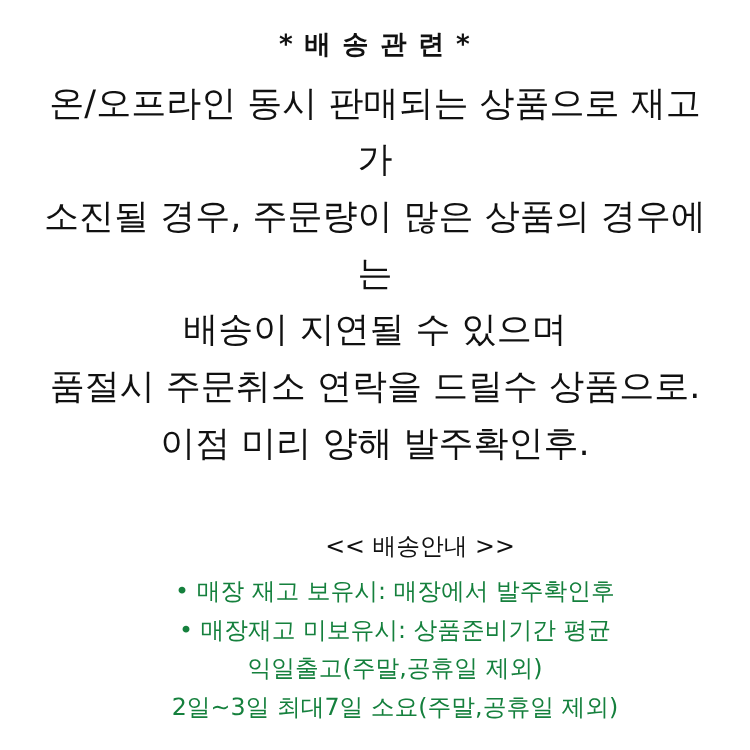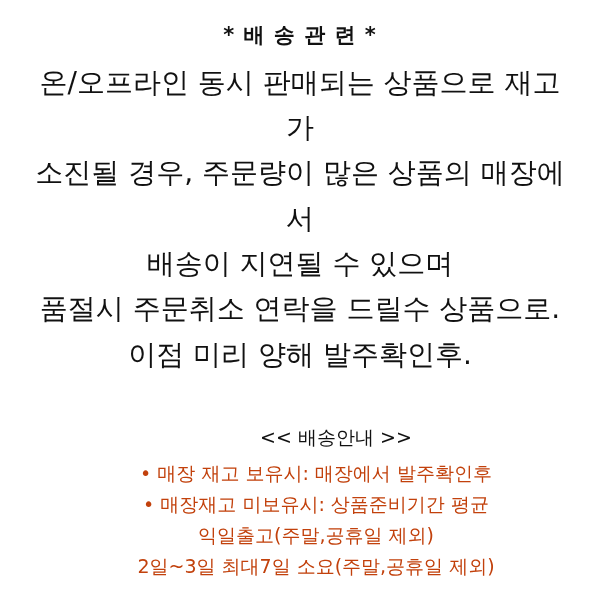--- a/index.html
+++ b/index.html
@@ -51,33 +51,33 @@
   .guide-title {
     font-size: 19px;
     line-height: 1.75;
     margin: 0 0 4px 0;
     color: #111111;
   }
   .guide-item {
     font-size: 19px;
     line-height: 1.62;
     margin: 0;
-    color: #c2410c;
+    color: #15803d;
     padding-right: 40px;
   }
 </style>
 </head>
 <body>
 
 <div class="page">
 
   <div class="notice-block">
     <p class="notice-title">* 배 송 관 련 *</p>
     <p class="notice-line">온/오프라인 동시 판매되는 상품으로 재고가</p>
-    <p class="notice-line">소진될 경우, 주문량이 많은 상품의 매장에서</p>
+    <p class="notice-line">소진될 경우, 주문량이 많은 상품의 경우에는</p>
     <p class="notice-line">배송이 지연될 수 있으며</p>
     <p class="notice-line">품절시 주문취소 연락을 드릴수 상품으로.</p>
     <p class="notice-line">이점 미리 양해 발주확인후.</p>
   </div>
 
   <div class="spacer"></div>
 
   <div class="guide-block">
     <p class="guide-title">&lt;&lt; 배송안내 &gt;&gt;</p>
     <p class="guide-item">• 매장 재고 보유시: 매장에서 발주확인후</p>

